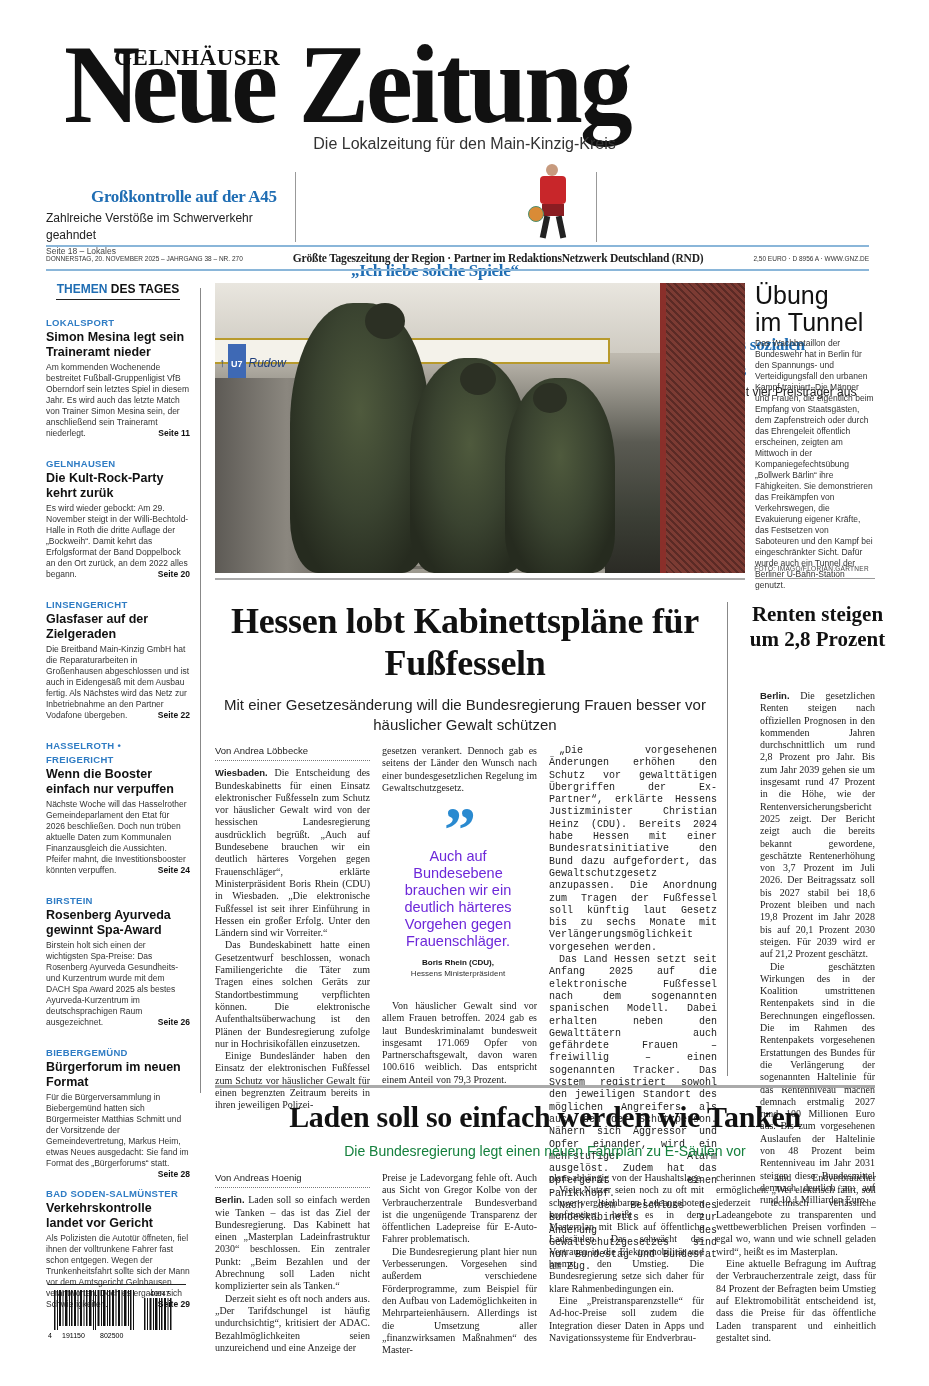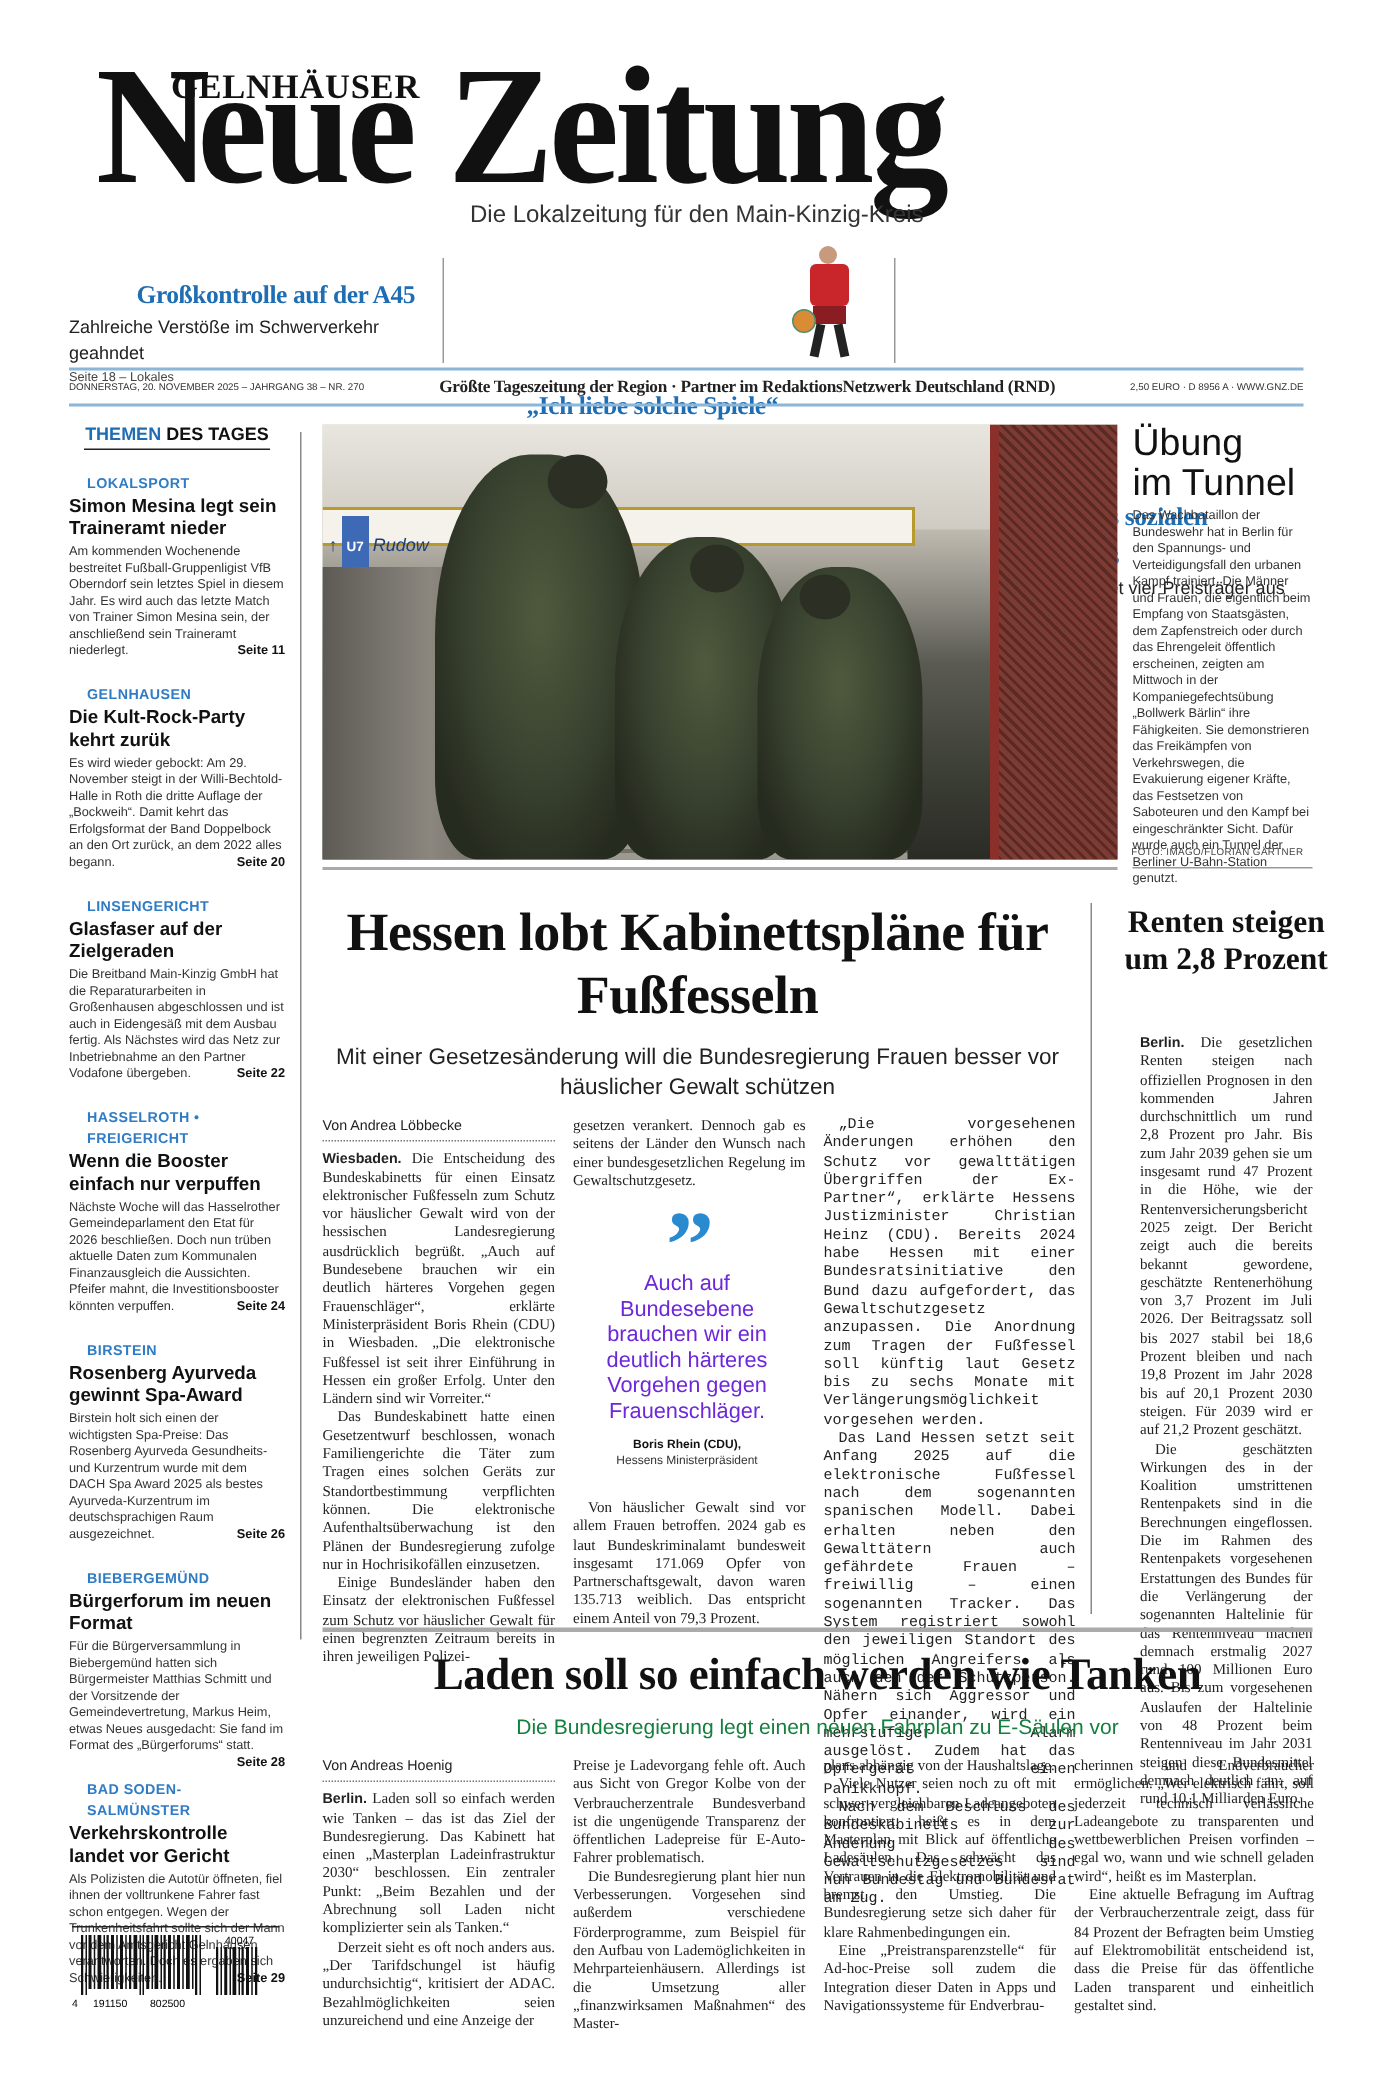--- a/index.html
+++ b/index.html
@@ -20,21 +20,21 @@
   .dateline { position: absolute; top: 249px; left: 46px; right: 60px; height: 18px; display: flex; align-items: center; justify-content: space-between; }
   .dateline .d { font-size: 6.5px; color: #333; }
   .dateline .c { font-family: "Liberation Serif", serif; font-weight: bold; font-size: 11.5px; color: #222; letter-spacing: -0.2px; }
   .dateline .p { font-size: 6.5px; color: #333; }
 
   
   .sidebar { position: absolute; left: 46px; top: 282px; width: 144px; }
   .themen { text-align: center; font-size: 12px; font-weight: bold; padding-bottom: 3px; border-bottom: 1.5px solid #222; margin: 0 10px 16px 10px; }
   .themen .blue { color: #1f6db3; }
   .sb-item { margin-bottom: 18px; }
-  .sb-kicker { color: #2f7cc4; font-weight: bold; font-size: 9.5px; letter-spacing: 0.3px; line-height: 14px; margin-left: 12px; }
+  .sb-kicker { color: #2f7cc4; font-weight: bold; font-size: 9.5px; letter-spacing: 0.3px; line-height: 14px; }
   .sb-title { font-weight: bold; font-size: 12.5px; line-height: 15px; color: #111; }
   .sb-text { font-size: 8.5px; line-height: 11px; color: #333; margin-top: 2px; }
   .sb-page { font-weight: bold; float: right; color: #111; }
   .sb-vline { position: absolute; left: 200px; top: 288px; width: 1px; height: 805px; background: #888; }
 
   .barcode { position: absolute; left: 48px; top: 1290px; width: 140px; height: 50px; }
   .barcode-rule { position: absolute; left: 48px; top: 1284px; width: 138px; height: 1px; background: #222; }
 
   
   .photo { position: absolute; left: 215px; top: 283px; width: 530px; height: 290px; overflow: hidden; background: linear-gradient(180deg,#d8d4cc 0%,#bdb8ae 25%,#5a5a52 55%,#3c3f36 80%,#2b2b25 100%); }
@@ -238,21 +238,21 @@
   <p>Das Bundeskabinett hatte einen Gesetzentwurf beschlossen, wonach Familiengerichte die Täter zum Tragen eines solchen Geräts zur Standortbestimmung verpflichten können. Die elektronische Aufenthaltsüberwachung ist den Plänen der Bundesregierung zufolge nur in Hochrisikofällen einzusetzen.</p>
   <p>Einige Bundesländer haben den Einsatz der elektronischen Fußfessel zum Schutz vor häuslicher Gewalt für einen begrenzten Zeitraum bereits in ihren jeweiligen Polizei-</p>
 </div>
 <div class="col" style="left:382px;top:745px;width:155px;">
   <p class="first">gesetzen verankert. Dennoch gab es seitens der Länder den Wunsch nach einer bundesgesetzlichen Regelung im Gewaltschutzgesetz.</p>
 </div>
 <div class="quote-mark">”</div>
 <div class="quote-text">Auch auf Bundesebene brauchen wir ein deutlich härteres Vorgehen gegen Frauenschläger.</div>
 <div class="quote-src"><b>Boris Rhein (CDU),</b><br><span>Hessens Ministerpräsident</span></div>
 <div class="col" style="left:382px;top:1000px;width:155px;">
-  <p>Von häuslicher Gewalt sind vor allem Frauen betroffen. 2024 gab es laut Bundeskriminalamt bundesweit insgesamt 171.069 Opfer von Partnerschaftsgewalt, davon waren 135.713 weiblich. Das entspricht einem Anteil von 79,3 Prozent.</p>
+  <p>Von häuslicher Gewalt sind vor allem Frauen betroffen. 2024 gab es laut Bundeskriminalamt bundesweit insgesamt 171.069 Opfer von Partnerschaftsgewalt, davon waren 100.616 weiblich. Das entspricht einem Anteil von 79,3 Prozent.</p>
 </div>
 <div class="col" style="left:549px;top:745px;width:168px;font-family:Liberation Mono, monospace;">
   <p>„Die vorgesehenen Änderungen erhöhen den Schutz vor gewalttätigen Übergriffen der Ex-Partner“, erklärte Hessens Justizminister Christian Heinz (CDU). Bereits 2024 habe Hessen mit einer Bundesratsinitiative den Bund dazu aufgefordert, das Gewaltschutzgesetz anzupassen. Die Anordnung zum Tragen der Fußfessel soll künftig laut Gesetz bis zu sechs Monate mit Verlängerungsmöglichkeit vorgesehen werden.</p>
   <p>Das Land Hessen setzt seit Anfang 2025 auf die elektronische Fußfessel nach dem sogenannten spanischen Modell. Dabei erhalten neben den Gewalttätern auch gefährdete Frauen – freiwillig – einen sogenannten Tracker. Das System registriert sowohl den jeweiligen Standort des möglichen Angreifers als auch den der Schutzperson. Nähern sich Aggressor und Opfer einander, wird ein mehrstufiger Alarm ausgelöst. Zudem hat das Opfergerät einen Panikknopf.</p>
   <p>Nach dem Beschluss des Bundeskabinetts zur Änderung des Gewaltschutzgesetzes sind nun Bundestag und Bundesrat am Zug.</p>
 </div>
 <div class="vline-main"></div>
 
 <div class="renten-head">Renten steigen um 2,8 Prozent</div>
 <div class="col" style="left:760px;top:690px;width:115px;">

